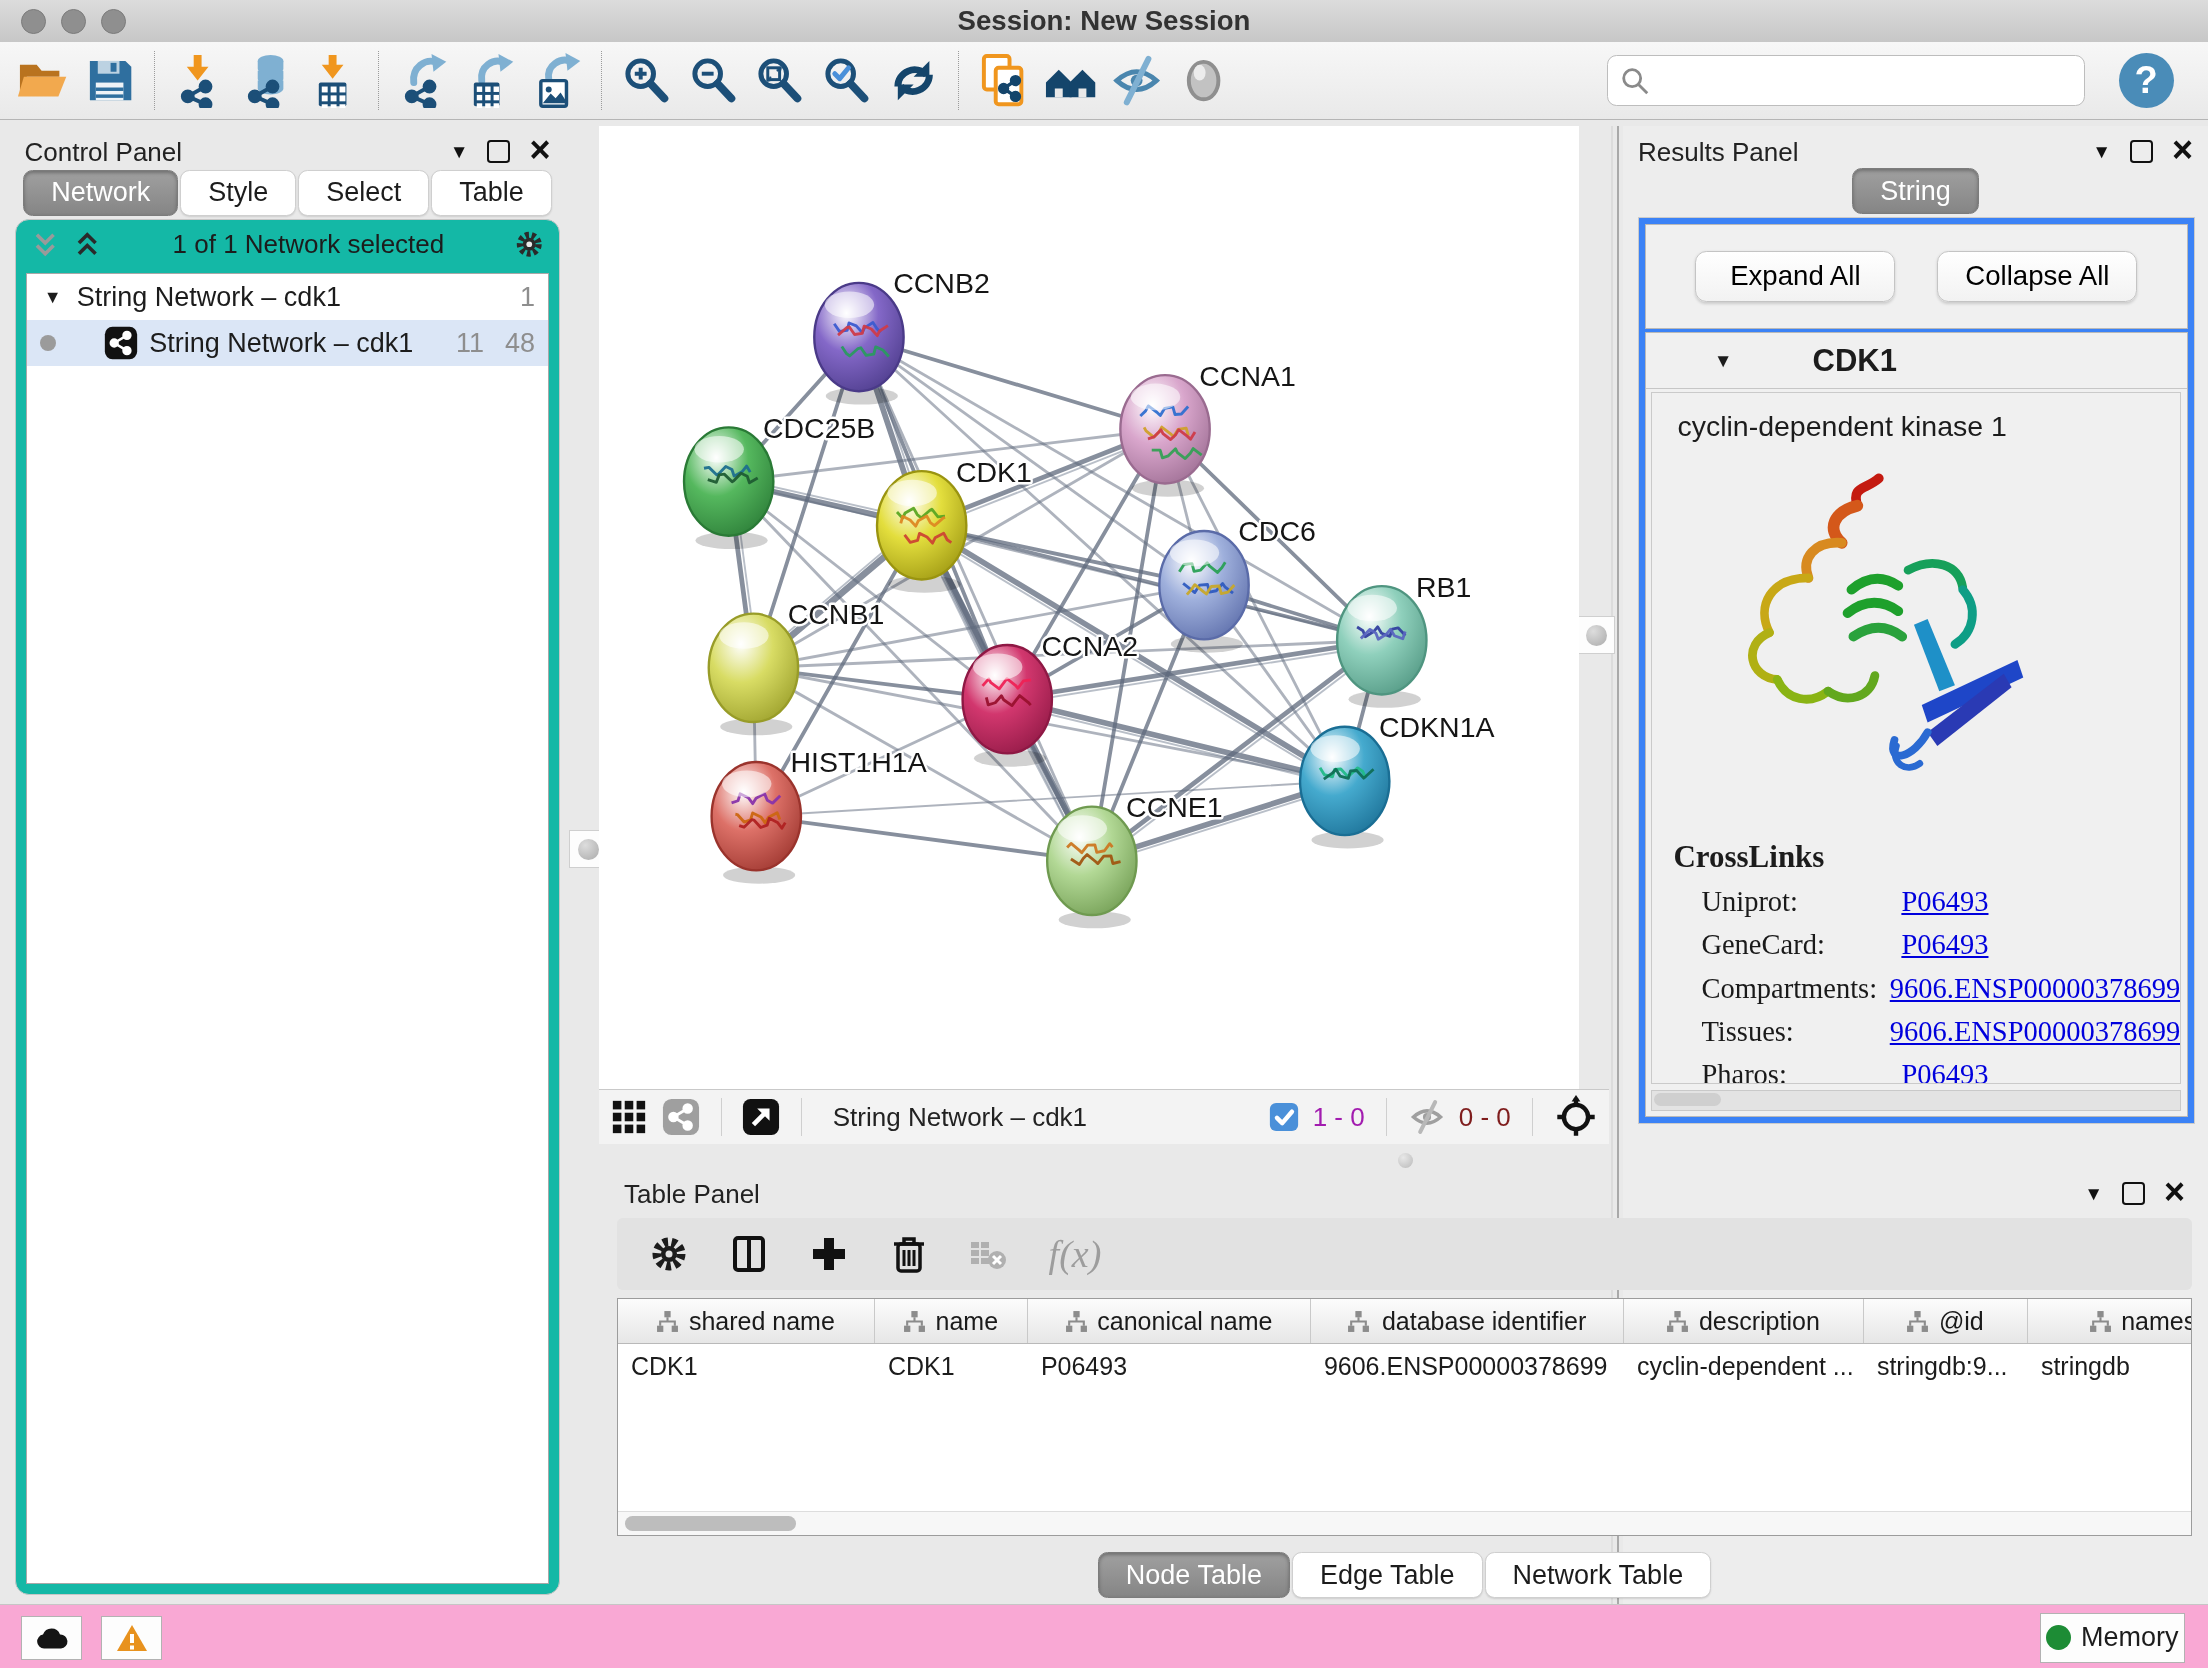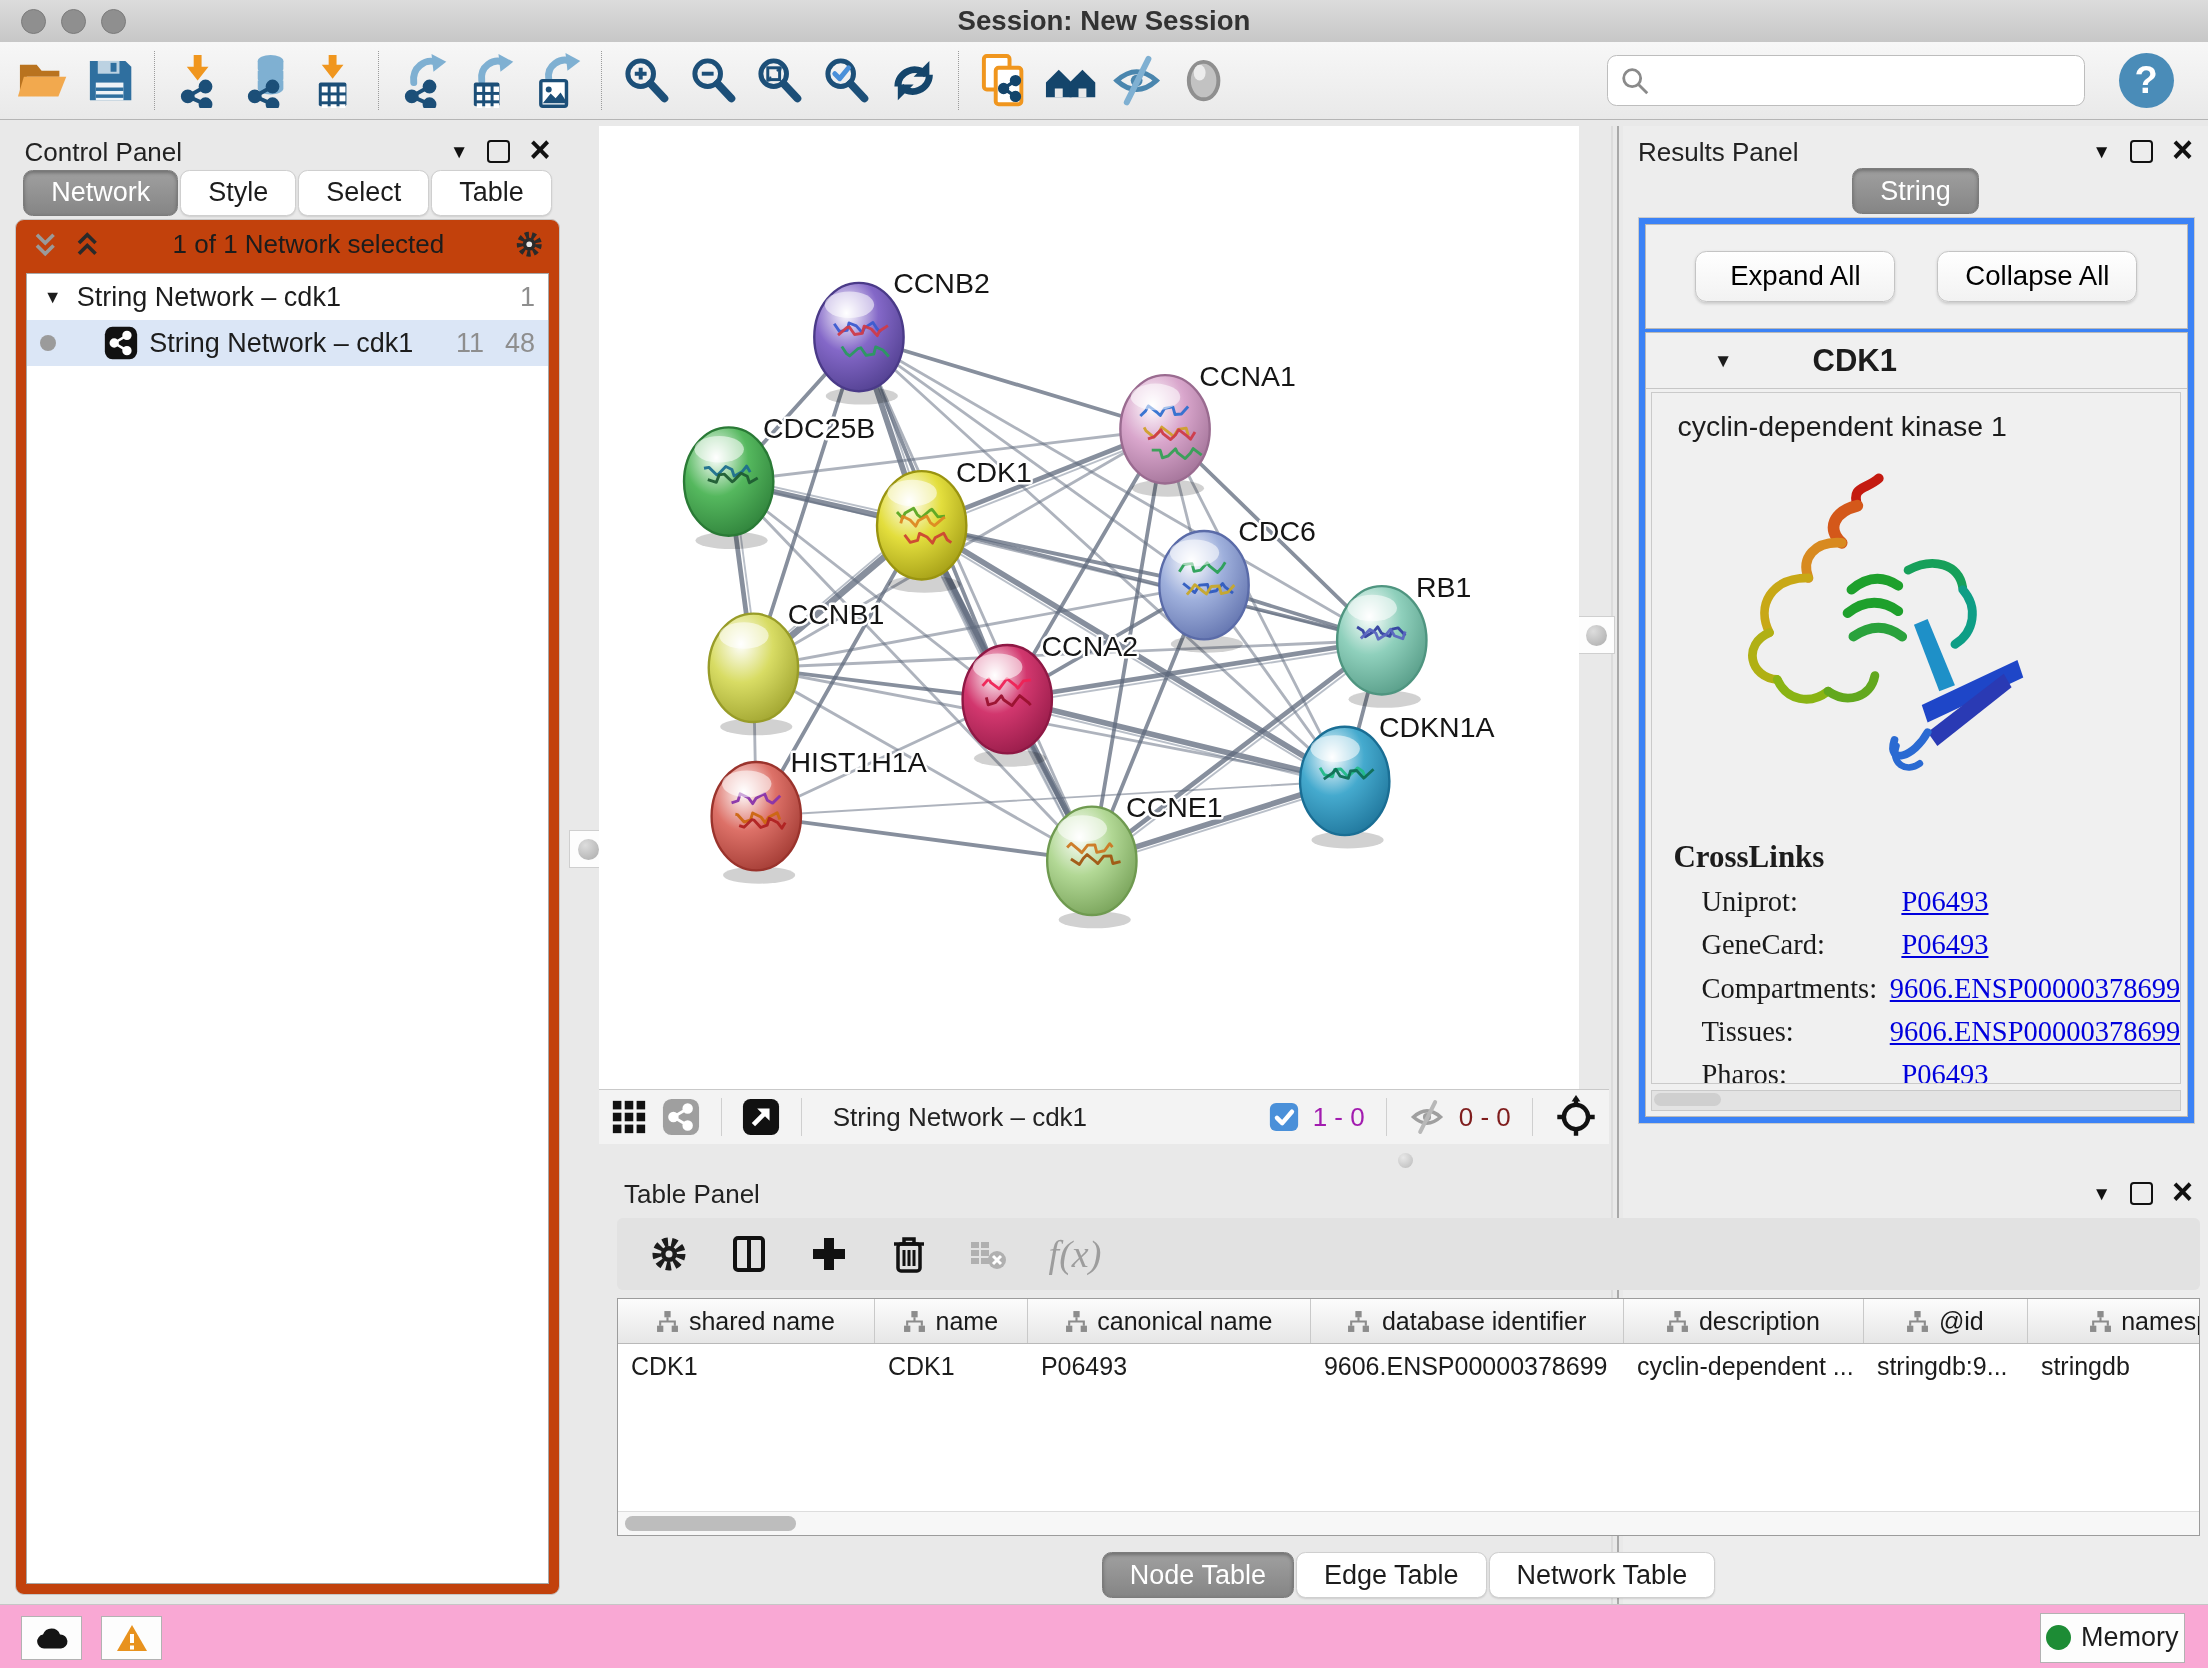--- a/index.html
+++ b/index.html
@@ -37,21 +37,21 @@
 
   .tab{height:44px;padding:0 27px;display:flex;align-items:center;font-size:27px;background:#fff;
        border:1px solid #cfcfcf;border-radius:9.5px;margin:0 1px;box-shadow:0 1px 1.9px rgba(0,0,0,.12)}
   .tab.sel{background:linear-gradient(#a0a0a0,#858585);color:#fff;border-color:#7c7c7c;
        box-shadow:inset 0 1.9px 3.8px rgba(0,0,0,.3)}
 
   
   #control-panel{position:absolute;left:9.5px;top:126px;width:556px;height:1480px}
   #cp-tabs{display:flex;justify-content:center;margin-top:1.9px}
   .cp-box{position:absolute;left:5.7px;right:5.7px;top:93px;bottom:11.4px;border:1.9px solid #c6c6c6;
-      border-radius:9px;background:#c2410c}
+      border-radius:14px;background:#14b8a6}
   .cp-listhead{height:48px;display:flex;align-items:center;padding:0 15px;gap:13.3px}
   .cp-listhead .label{flex:1;text-align:center;font-size:26px}
   .cp-listhead svg{width:28.5px;height:28.5px}
   .cp-tree{position:absolute;left:9.5px;right:9.5px;top:53px;bottom:9.5px;background:#fff;border:1.9px solid #a8a8a8;overflow:hidden}
   .tree-row{height:46px;display:flex;align-items:center;font-size:27px;gap:11.4px;padding:0 13.3px}
   .tree-row.sel{background:#dbe6f6}
   .tree-row .tri{font-size:18px;margin:0 3.8px}
   .tree-row .indent{width:25px}
   .tree-dot{width:16px;height:16px;border-radius:50%;background:#9b9b9b}
   .tree-label{flex:1;overflow:hidden;white-space:nowrap}
@@ -93,21 +93,21 @@
   .rp-desc{font-size:28.5px;margin:17px 0 0 25px}
   #structure{display:block;margin:9.5px 0 0 15px}
   .xheading{font-family:"Liberation Serif","DejaVu Serif",serif;font-size:31px;font-weight:bold;margin:15px 0 5.7px 21px}
   .xrow{display:flex;font-family:"Liberation Serif","DejaVu Serif",serif;font-size:28.5px;margin:11.4px 0 0 49px}
   .xlabel{width:200px;color:#1a1a1a}
   .xlink{color:#0000dd;text-decoration:underline;cursor:pointer}
   .rp-hscroll{position:absolute;left:5.7px;right:5.7px;bottom:5.7px;height:19px;background:#e3e3e3;border:1px solid #c9c9c9}
   .rp-hthumb{position:absolute;left:1.9px;top:1.9px;width:67px;height:13.3px;background:#cfcfcf;border-radius:6.7px}
 
   
-  #table-panel{position:absolute;left:609px;top:1172px;right:0;height:428px}
+  #table-panel{position:absolute;left:609px;top:1172px;right:8px;height:428px}
   .tp-toolbar{position:absolute;left:7.6px;right:7.6px;top:46px;height:72px;background:#e2e2e2;border-radius:5.7px;
       display:flex;align-items:center;gap:34px;padding-left:32px}
   .ttb{width:46px;height:46px;border:none;background:transparent;padding:0;cursor:pointer}
   .ttb svg{width:40px;height:40px;display:block}
   .fx{font-family:"Liberation Serif","DejaVu Serif",serif;font-style:italic;font-size:38px;color:#9d9d9d}
   .tp-table{position:absolute;left:7.6px;right:7.6px;top:126px;height:236px;border:1.9px solid #9c9c9c;background:#fff;overflow:hidden}
   .t-head{display:flex;height:44px;background:linear-gradient(#fcfcfc,#e6e6e6);border-bottom:1.9px solid #b9b9b9}
   .th{display:flex;align-items:center;justify-content:center;gap:9.5px;font-size:25px;color:#1a1a1a;
       border-right:1.9px solid #c9c9c9;box-sizing:border-box;flex:none;overflow:hidden;white-space:nowrap}
   .th svg{width:23px;height:23px;flex:none}

